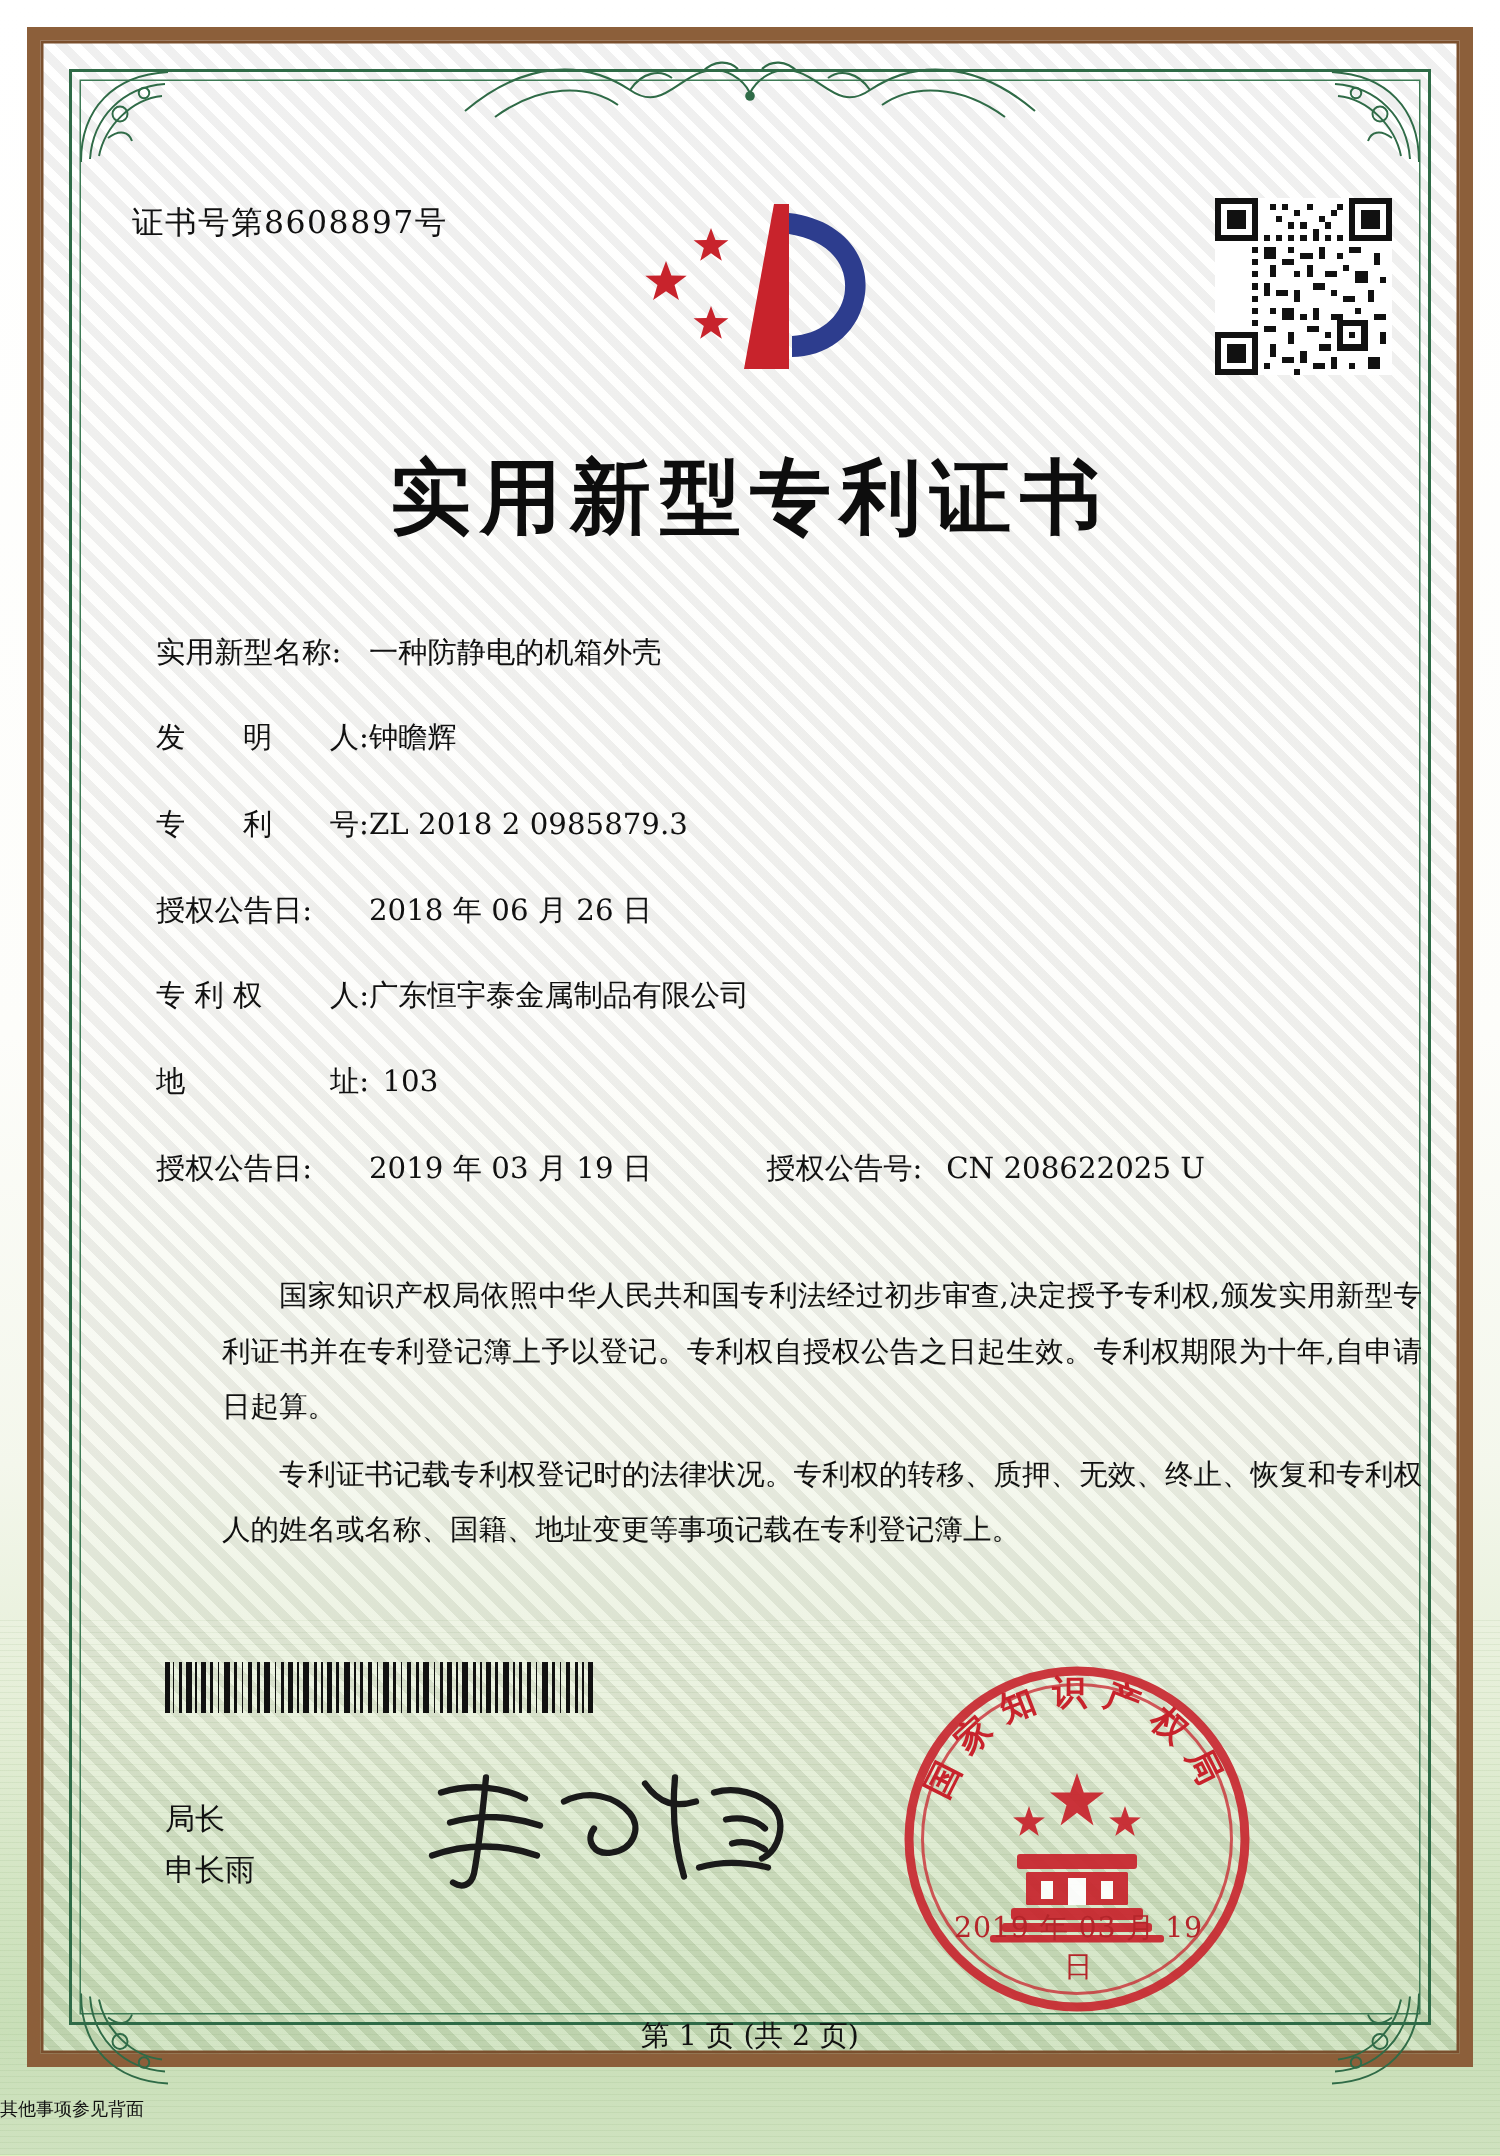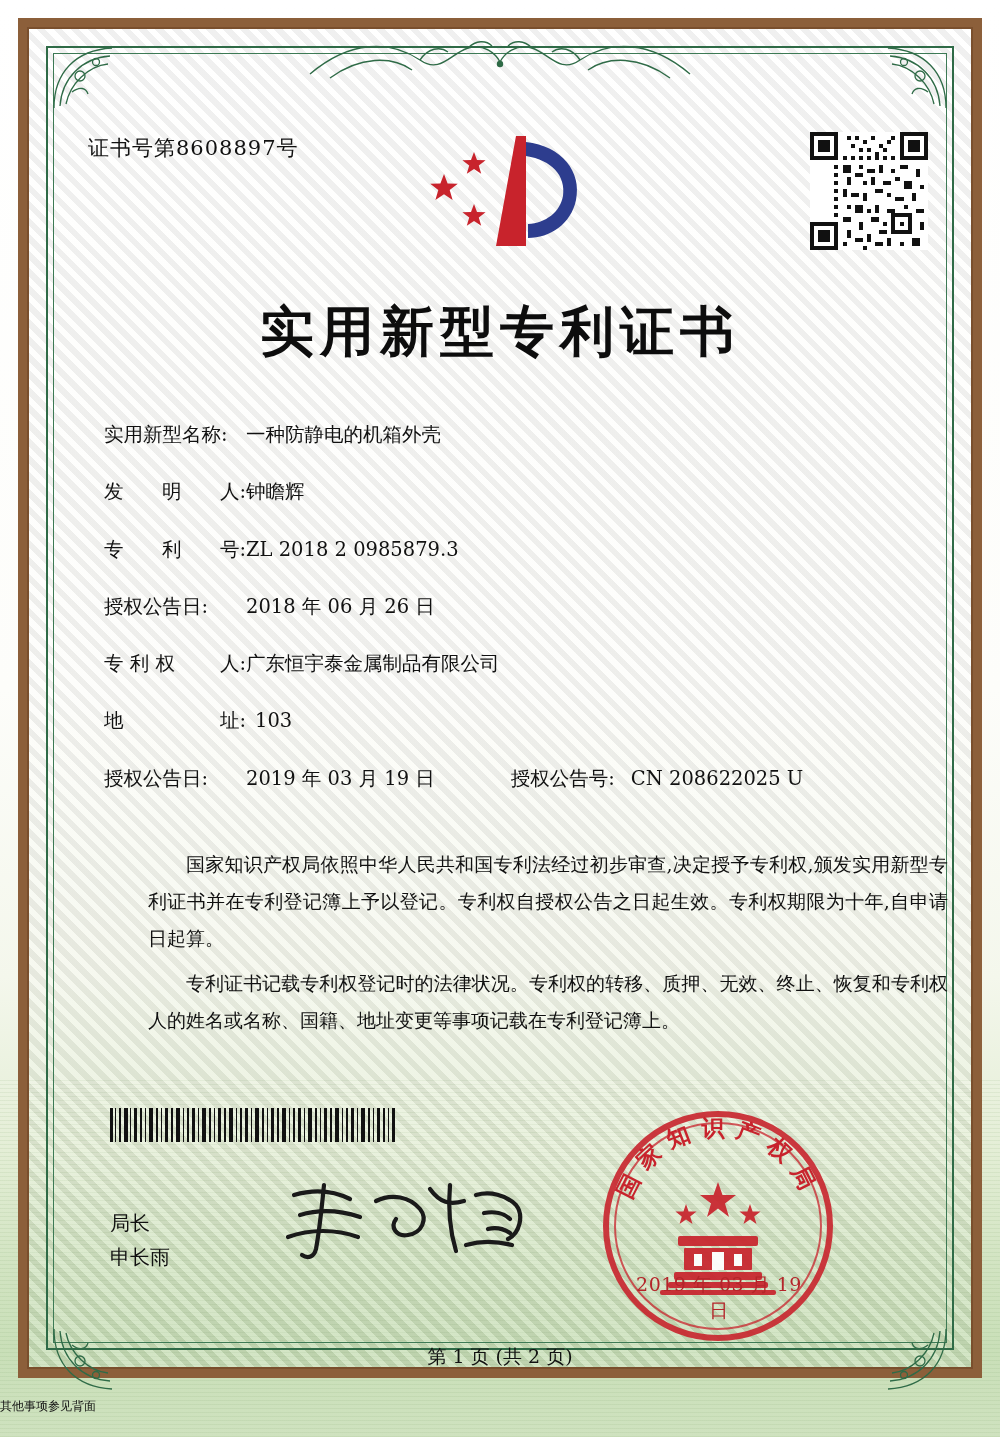--- a/index.html
+++ b/index.html
@@ -220,22 +220,21 @@
   .barcode svg { display:block; width:100%; height:100%; }
 
   
   .sig-label {
     position: absolute;
     left: 110px;
     top: 1196px;
     font-size: 20px;
     line-height: 1.7;
     color: #111;
-    font-family: Liberation Mono, monospace;
-    margin-top: 12px;
+    font-family: Liberation Serif, serif;
   }
   .handwriting {
     position: absolute;
     left: 280px;
     top: 1175px;
     width: 250px;
     height: 90px;
     color: #1a1a1a;
   }
   .handwriting svg { display:block; width:100%; height:100%; }

